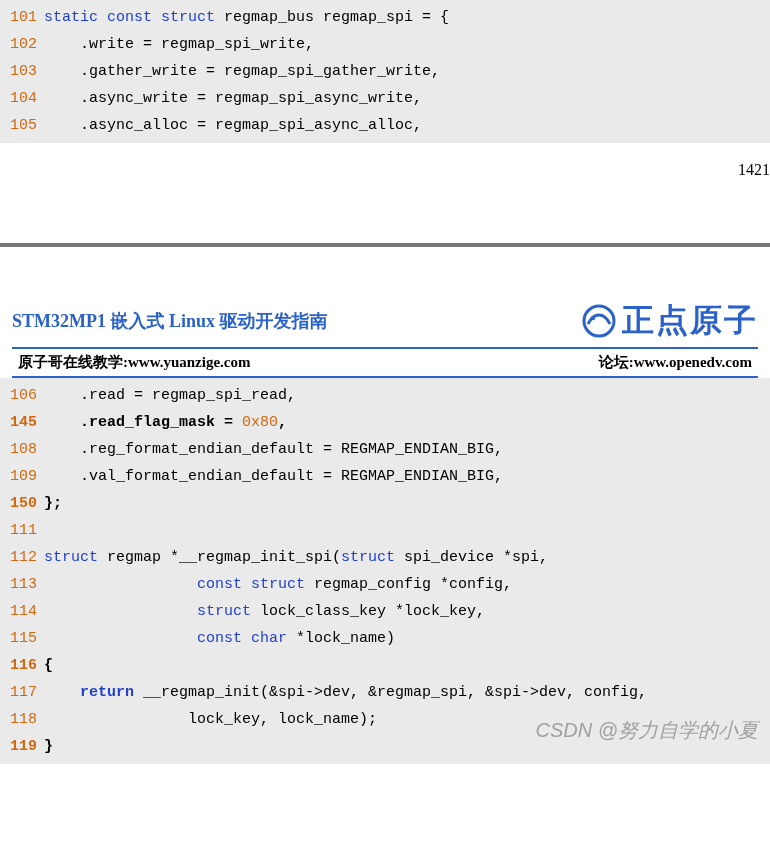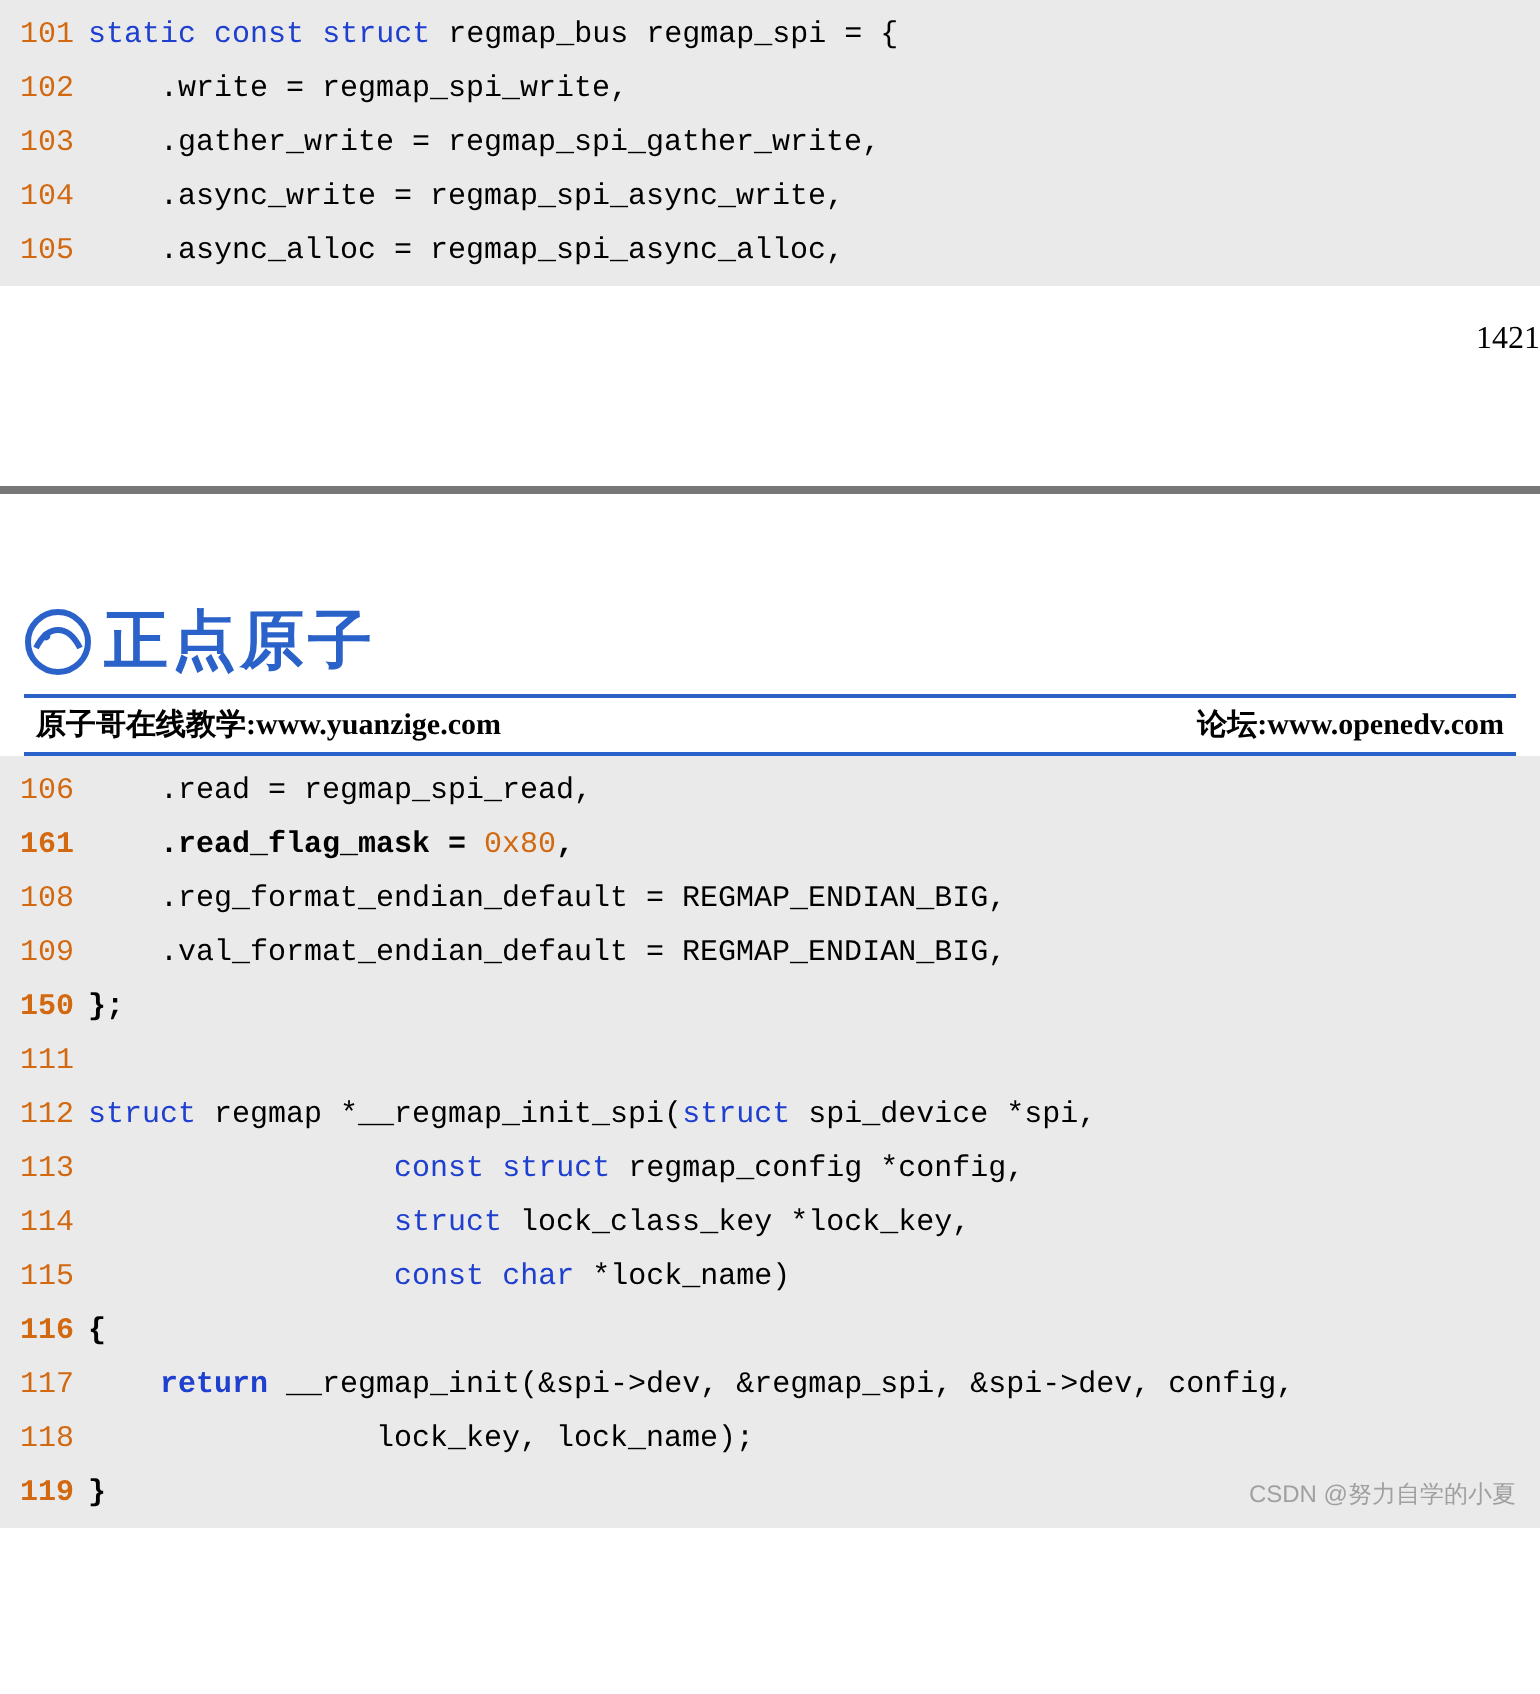--- a/index.html
+++ b/index.html
@@ -15,21 +15,21 @@
   .kw-orange { color:#d26911; font-weight:normal; }
   .pagenum { text-align:right; font-family:"Times New Roman",serif; font-size:16px; padding:18px 0 60px 0; }
   .page-gap { height:36px; background:#fff; border-top:4px solid #777; margin-top:4px; }
   .doc-header { padding:26px 12px 0 12px; }
   .doc-title { color:#2a62c9; font-weight:bold; font-size:18px; font-family:"SimSun","Microsoft YaHei",serif; }
   .header-row { display:flex; align-items:center; justify-content:space-between; margin-top:-6px; }
   .brand { display:flex; align-items:center; gap:6px; }
   .brand-txt { color:#2a62c9; font-size:32px; font-weight:bold; font-family:"SimSun","Microsoft YaHei",serif; letter-spacing:2px; }
   .brand-icon svg { display:block; }
   .sub-bar { display:flex; justify-content:space-between; font-family:"SimSun",serif; font-size:15px; border-top:2px solid #2a62c9; border-bottom:2px solid #2a62c9; padding:4px 6px; margin:4px 12px 0 12px; font-weight:bold; }
-  .watermark { position:absolute; right:12px; bottom:8px; color:rgba(120,120,120,0.65); font-size:12px; font-family:"Microsoft YaHei",sans-serif; pointer-events:none; }
+  .watermark { position:absolute; right:12px; bottom:20px; color:rgba(120,120,120,0.65); font-size:20px; font-family:"Microsoft YaHei",sans-serif; pointer-events:none;font-style:italic; }
 </style>
 </head>
 <body>
 
 <div class="code-block">
   <div class="line">
     <span class="lnum">101</span>
     <span class="code"><span class="kw-blue">static</span> <span class="kw-blue">const</span> <span class="kw-blue">struct</span><span> regmap_bus regmap_spi = {</span></span>
   </div>
   <div class="line"><span class="lnum">102</span><span class="code">    .write = regmap_spi_write,</span></div>
@@ -37,40 +37,41 @@
   <div class="line"><span class="lnum">104</span><span class="code">    .async_write = regmap_spi_async_write,</span></div>
   <div class="line"><span class="lnum">105</span><span class="code">    .async_alloc = regmap_spi_async_alloc,</span></div>
 </div>
 
 <div class="pagenum">1421</div>
 
 <div class="page-gap"></div>
 
 <div class="doc-header">
   <div class="header-row">
+    <div class="doc-title">STM32MP1 嵌入式 Linux 驱动开发指南</div>
     <div class="brand">
       <span class="brand-icon">
         <svg width="34" height="34" viewBox="0 0 34 34">
             <circle cx="17" cy="17" r="15" fill="none" stroke="#2a62c9" stroke-width="3"></circle>
             <path d="M6 20 C12 8, 22 8, 28 20" fill="none" stroke="#2a62c9" stroke-width="3"></path>
             <circle cx="11" cy="14" r="2.2" fill="#2a62c9"></circle>
           </svg>
       </span>
       <span class="brand-txt">正点原子</span>
     </div>
   </div>
 </div>
 <div class="sub-bar">
   <span><span>原子哥在线教学:</span><span>www.yuanzige.com</span></span>
   <span><span>论坛:</span><span>www.openedv.com</span></span>
 </div>
 
 <div class="code-block" style="margin-top:0;">
   <div class="line"><span class="lnum">106</span><span class="code">    .read = regmap_spi_read,</span></div>
-  <div class="line"><span class="lnum bold">161</span><span class="code kw-bold"><span>    .read_flag_mask = </span><span class="kw-orange">0x80</span><span>,</span></span></div>
+  <div class="line"><span class="lnum bold">145</span><span class="code kw-bold"><span>    .read_flag_mask = </span><span class="kw-orange">0x80</span><span>,</span></span></div>
   <div class="line"><span class="lnum">108</span><span class="code">    .reg_format_endian_default = REGMAP_ENDIAN_BIG,</span></div>
   <div class="line"><span class="lnum">109</span><span class="code">    .val_format_endian_default = REGMAP_ENDIAN_BIG,</span></div>
   <div class="line"><span class="lnum bold">150</span><span class="code kw-bold">};</span></div>
   <div class="line"><span class="lnum">111</span><span class="code"></span></div>
   <div class="line"><span class="lnum">112</span><span class="code"><span class="kw-blue">struct</span><span> regmap *__regmap_init_spi(</span><span class="kw-blue">struct</span><span> spi_device *spi,</span></span></div>
   <div class="line"><span class="lnum">113</span><span class="code"><span>                 </span><span class="kw-blue">const</span><span> </span><span class="kw-blue">struct</span><span> regmap_config *config,</span></span></div>
   <div class="line"><span class="lnum">114</span><span class="code"><span>                 </span><span class="kw-blue">struct</span><span> lock_class_key *lock_key,</span></span></div>
   <div class="line"><span class="lnum">115</span><span class="code"><span>                 </span><span class="kw-blue">const</span><span> </span><span class="kw-blue">char</span><span> *lock_name)</span></span></div>
   <div class="line"><span class="lnum bold">116</span><span class="code kw-bold">{</span></div>
   <div class="line"><span class="lnum">117</span><span class="code"><span>    </span><span class="kw-blue kw-bold">return</span><span> __regmap_init(&amp;spi-&gt;dev, &amp;regmap_spi, &amp;spi-&gt;dev, config,</span></span></div>

